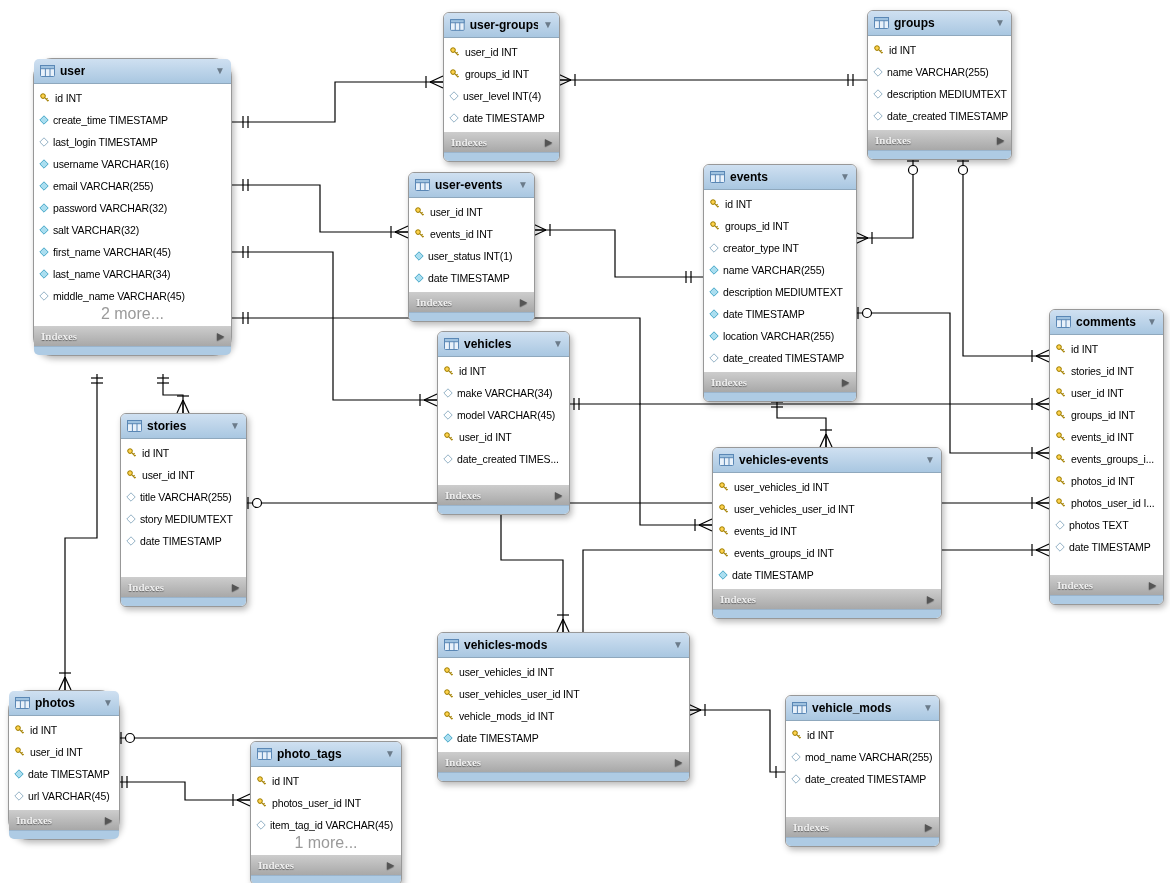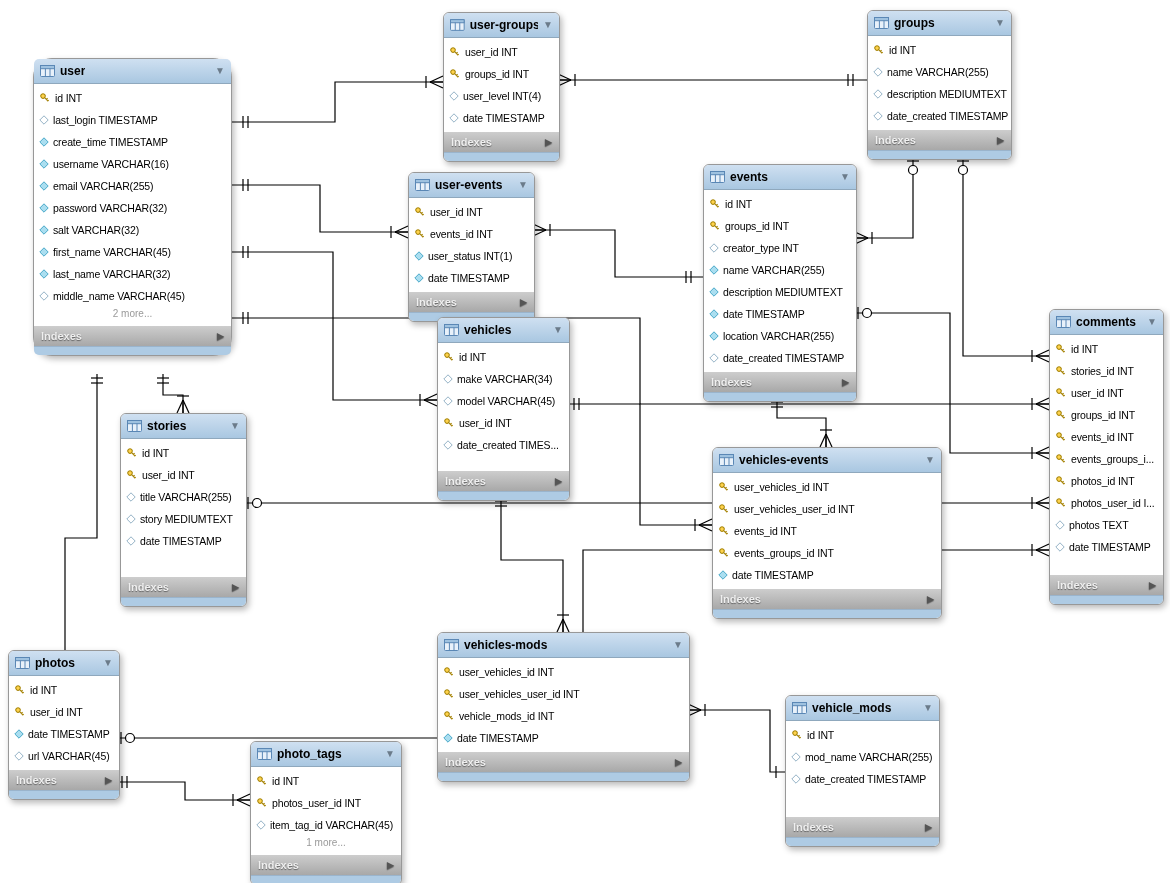--- a/index.html
+++ b/index.html
@@ -10,25 +10,25 @@
        box-shadow:2px 3px 6px rgba(0,0,0,.28);}
   .hdr{height:24px;display:flex;align-items:center;gap:5px;padding:0 6px;
        background:linear-gradient(#cfe0f1,#a9c7e1);border-bottom:1px solid #8fa8bd;
        border-radius:5px 5px 0 0;font-weight:bold;font-size:12px;color:#000;}
   .hdr .ttl{white-space:nowrap;overflow:hidden;}
   .hdr .tri{margin-left:auto;color:#6b7b8a;font-size:10px;line-height:1;}
   .rows{padding:3px 0;background:#fff;}
   .row{height:22px;display:flex;align-items:center;gap:4px;padding:0 5px;
        font-size:10.5px;letter-spacing:-0.15px;color:#000;white-space:nowrap;overflow:hidden;}
   .row svg{flex:0 0 auto;}
-  .more{height:16px;text-align:center;color:#9a9a9a;font-size:10px;line-height:13px;}
+  .more{height:16px;text-align:center;color:#9a9a9a;font-size:16px;line-height:13px;}
   .spacer{background:#fff;}
   .idx{height:20px;display:flex;align-items:center;justify-content:space-between;padding:0 7px;
        background:linear-gradient(#cdcdcd,#a8a8a8);color:#efefef;font-weight:bold;font-size:11px;
-       text-shadow:0 1px 1px rgba(90,90,90,.9);}
+       text-shadow:0 1px 1px rgba(90,90,90,.9);font-family:Liberation Serif, serif;}
   .idx .arr{color:#555;font-size:9px;}
   .strip{height:8px;background:#aecbe4;border-top:1px solid #9ab4cc;border-radius:0 0 5px 5px;}
 </style>
 </head>
 <body>
 
 <div id="canvas">
   <svg id="rel-svg" width="1170" height="883">
       <path d="M230,122 H335 V82 H443" fill="none" stroke="#000000" stroke-width="1.2"></path>
       <path d="M558,80 H867" fill="none" stroke="#000000" stroke-width="1.2"></path>
@@ -172,34 +172,34 @@
           <svg width="12" height="12" viewBox="0 0 12 12">
             <g transform="rotate(-45 6 6)">
               <circle cx="6" cy="3.2" r="2.2" fill="#ffd34d" stroke="#a8860b" stroke-width="1"></circle>
               <path d="M6 5.2 V10.6 M6 8 H7.7 M6 10 H7.1" stroke="#a8860b" stroke-width="1.2" fill="none"></path>
             </g>
           </svg>
           <span>id INT</span>
         </div>
         <div class="row">
           <svg width="10" height="10" viewBox="0 0 10 10">
+            <polygon points="5,0.8 9.2,5 5,9.2 0.8,5" fill="#aadef0" stroke="#49a8c8" stroke-width="1"></polygon>
+          </svg>
+          <span>create_time TIMESTAMP</span>
+        </div>
+        <div class="row">
+          <svg width="10" height="10" viewBox="0 0 10 10">
             <polygon points="5,0.8 9.2,5 5,9.2 0.8,5" fill="#ffffff" stroke="#94b2c6" stroke-width="1"></polygon>
           </svg>
           <span>last_login TIMESTAMP</span>
         </div>
         <div class="row">
           <svg width="10" height="10" viewBox="0 0 10 10">
             <polygon points="5,0.8 9.2,5 5,9.2 0.8,5" fill="#aadef0" stroke="#49a8c8" stroke-width="1"></polygon>
           </svg>
-          <span>create_time TIMESTAMP</span>
-        </div>
-        <div class="row">
-          <svg width="10" height="10" viewBox="0 0 10 10">
-            <polygon points="5,0.8 9.2,5 5,9.2 0.8,5" fill="#aadef0" stroke="#49a8c8" stroke-width="1"></polygon>
-          </svg>
           <span>username VARCHAR(16)</span>
         </div>
         <div class="row">
           <svg width="10" height="10" viewBox="0 0 10 10">
             <polygon points="5,0.8 9.2,5 5,9.2 0.8,5" fill="#aadef0" stroke="#49a8c8" stroke-width="1"></polygon>
           </svg>
           <span>email VARCHAR(255)</span>
         </div>
         <div class="row">
           <svg width="10" height="10" viewBox="0 0 10 10">
@@ -216,21 +216,21 @@
         <div class="row">
           <svg width="10" height="10" viewBox="0 0 10 10">
             <polygon points="5,0.8 9.2,5 5,9.2 0.8,5" fill="#aadef0" stroke="#49a8c8" stroke-width="1"></polygon>
           </svg>
           <span>first_name VARCHAR(45)</span>
         </div>
         <div class="row">
           <svg width="10" height="10" viewBox="0 0 10 10">
             <polygon points="5,0.8 9.2,5 5,9.2 0.8,5" fill="#aadef0" stroke="#49a8c8" stroke-width="1"></polygon>
           </svg>
-          <span>last_name VARCHAR(32)</span>
+          <span>last_name VARCHAR(34)</span>
         </div>
         <div class="row">
           <svg width="10" height="10" viewBox="0 0 10 10">
             <polygon points="5,0.8 9.2,5 5,9.2 0.8,5" fill="#ffffff" stroke="#94b2c6" stroke-width="1"></polygon>
           </svg>
           <span>middle_name VARCHAR(45)</span>
         </div>
         <div class="more">2 more...</div>
       </div>
       <div class="idx">
@@ -449,21 +449,21 @@
           </svg>
           <span>date_created TIMESTAMP</span>
         </div>
       </div>
       <div class="idx">
         <span>Indexes</span>
         <span class="arr">▶</span>
       </div>
       <div class="strip"></div>
     </div>
-    <div class="tbl" style="left: 437px; top: 317px; width: 131px;">
+    <div class="tbl" style="left: 437px; top: 331px; width: 131px;">
       <div class="hdr">
         <svg width="15" height="12" viewBox="0 0 15 12">
           <rect x="0.5" y="0.5" width="14" height="11" rx="1" fill="#e8f1fa" stroke="#5a87b5"></rect>
           <rect x="0.5" y="0.5" width="14" height="3.2" fill="#9fc2e0" stroke="#5a87b5"></rect>
           <line x1="5.4" y1="3.5" x2="5.4" y2="11.5" stroke="#5a87b5"></line>
           <line x1="10" y1="3.5" x2="10" y2="11.5" stroke="#5a87b5"></line>
         </svg>
         <span class="ttl">vehicles</span>
         <span class="tri">▼</span>
       </div>
@@ -778,21 +778,21 @@
           </svg>
           <span>date TIMESTAMP</span>
         </div>
       </div>
       <div class="idx">
         <span>Indexes</span>
         <span class="arr">▶</span>
       </div>
       <div class="strip"></div>
     </div>
-    <div class="tbl" style="left: 8px; top: 650px; width: 110px;">
+    <div class="tbl" style="left: 8px; top: 690px; width: 110px; border-radius: 21px;">
       <div class="hdr">
         <svg width="15" height="12" viewBox="0 0 15 12">
           <rect x="0.5" y="0.5" width="14" height="11" rx="1" fill="#e8f1fa" stroke="#5a87b5"></rect>
           <rect x="0.5" y="0.5" width="14" height="3.2" fill="#9fc2e0" stroke="#5a87b5"></rect>
           <line x1="5.4" y1="3.5" x2="5.4" y2="11.5" stroke="#5a87b5"></line>
           <line x1="10" y1="3.5" x2="10" y2="11.5" stroke="#5a87b5"></line>
         </svg>
         <span class="ttl">photos</span>
         <span class="tri">▼</span>
       </div>

